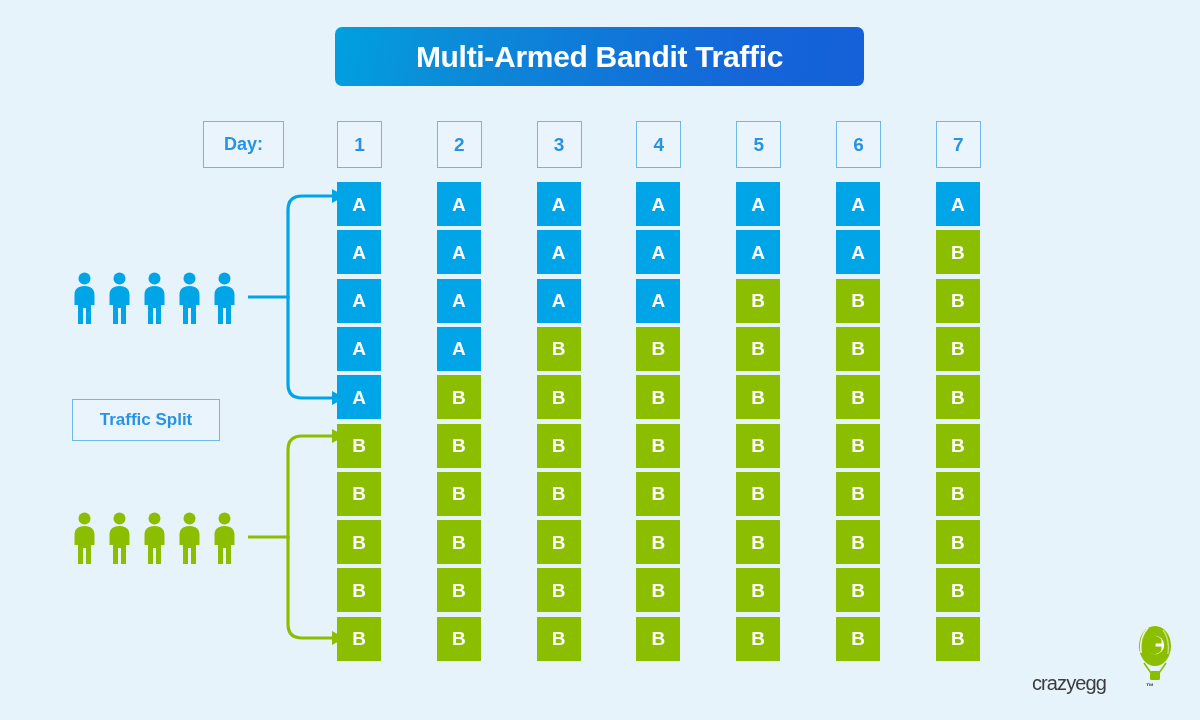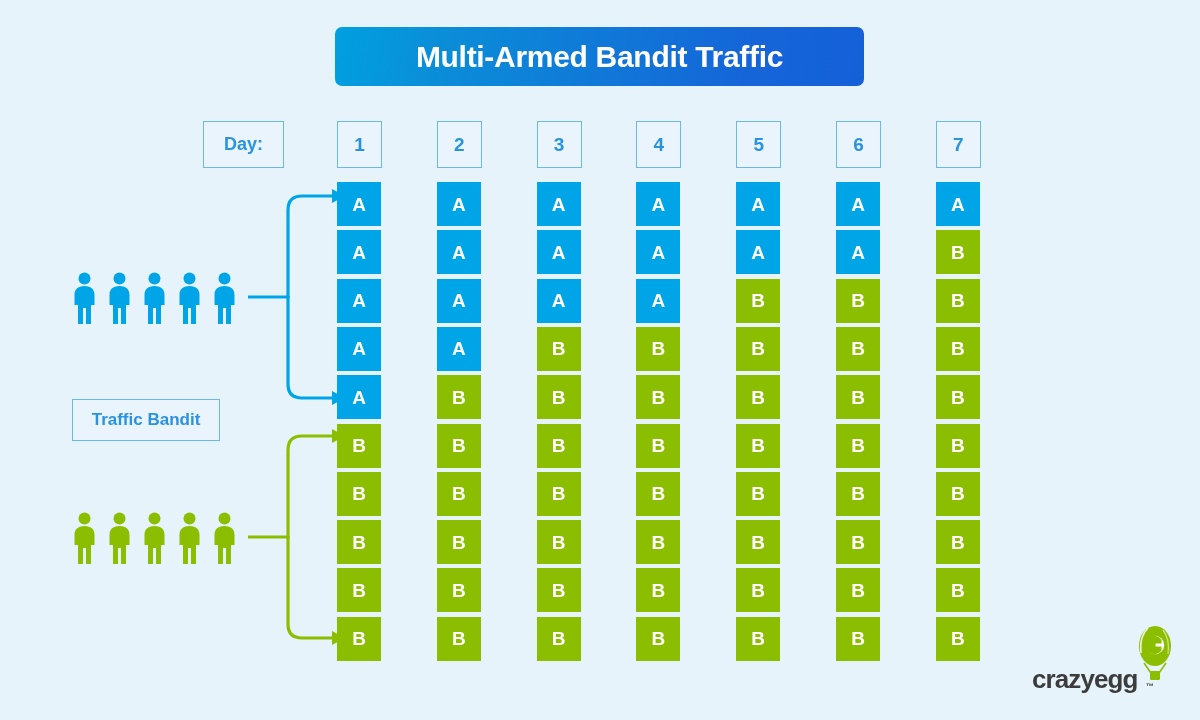--- a/index.html
+++ b/index.html
@@ -115,22 +115,22 @@
     left: 1032px;
     top: 625px;
     width: 152px;
     height: 72px;
   }
   #logo-wordmark {
     position: absolute;
     left: 0;
     bottom: 2px;
     color: #3c3c3c;
-    font-size: 26px;
-    font-weight: bold;
+    font-size: 20px;
+    font-weight: normal;
     letter-spacing: -0.9px;
   }
   #logo-tm {
     position: absolute;
     left: 114px;
     bottom: 6px;
     color: #3c3c3c;
     font-size: 8px;
     font-weight: bold;
   }
@@ -226,21 +226,21 @@
     <div class="cell v-B" style="left: 935.8px; top: 278.6px;">B</div>
     <div class="cell v-B" style="left: 935.8px; top: 326.9px;">B</div>
     <div class="cell v-B" style="left: 935.8px; top: 375.2px;">B</div>
     <div class="cell v-B" style="left: 935.8px; top: 423.5px;">B</div>
     <div class="cell v-B" style="left: 935.8px; top: 471.8px;">B</div>
     <div class="cell v-B" style="left: 935.8px; top: 520.1px;">B</div>
     <div class="cell v-B" style="left: 935.8px; top: 568.4px;">B</div>
     <div class="cell v-B" style="left: 935.8px; top: 616.7px;">B</div>
   </div>
 
-<div id="traffic-split-box">Traffic Bandit</div>
+<div id="traffic-split-box">Traffic Split</div>
 
 <div class="people-group" id="people-group-a">
     <span>
       <svg class="person-icon" viewBox="0 0 25 53" fill="none">
         <circle cx="12.5" cy="6.5" r="6" fill="#00a5e8"></circle>
         <path d="M12.5 14 C5.5 14 2.5 17.5 2.5 23 L2.5 33 L6 33 L6 52 L11 52 L11 36 L14 36 L14 52 L19 52 L19 33 L22.5 33 L22.5 23 C22.5 17.5 19.5 14 12.5 14 Z" fill="#00a5e8"></path>
       </svg>
     </span>
     <span>
       <svg class="person-icon" viewBox="0 0 25 53" fill="none">

